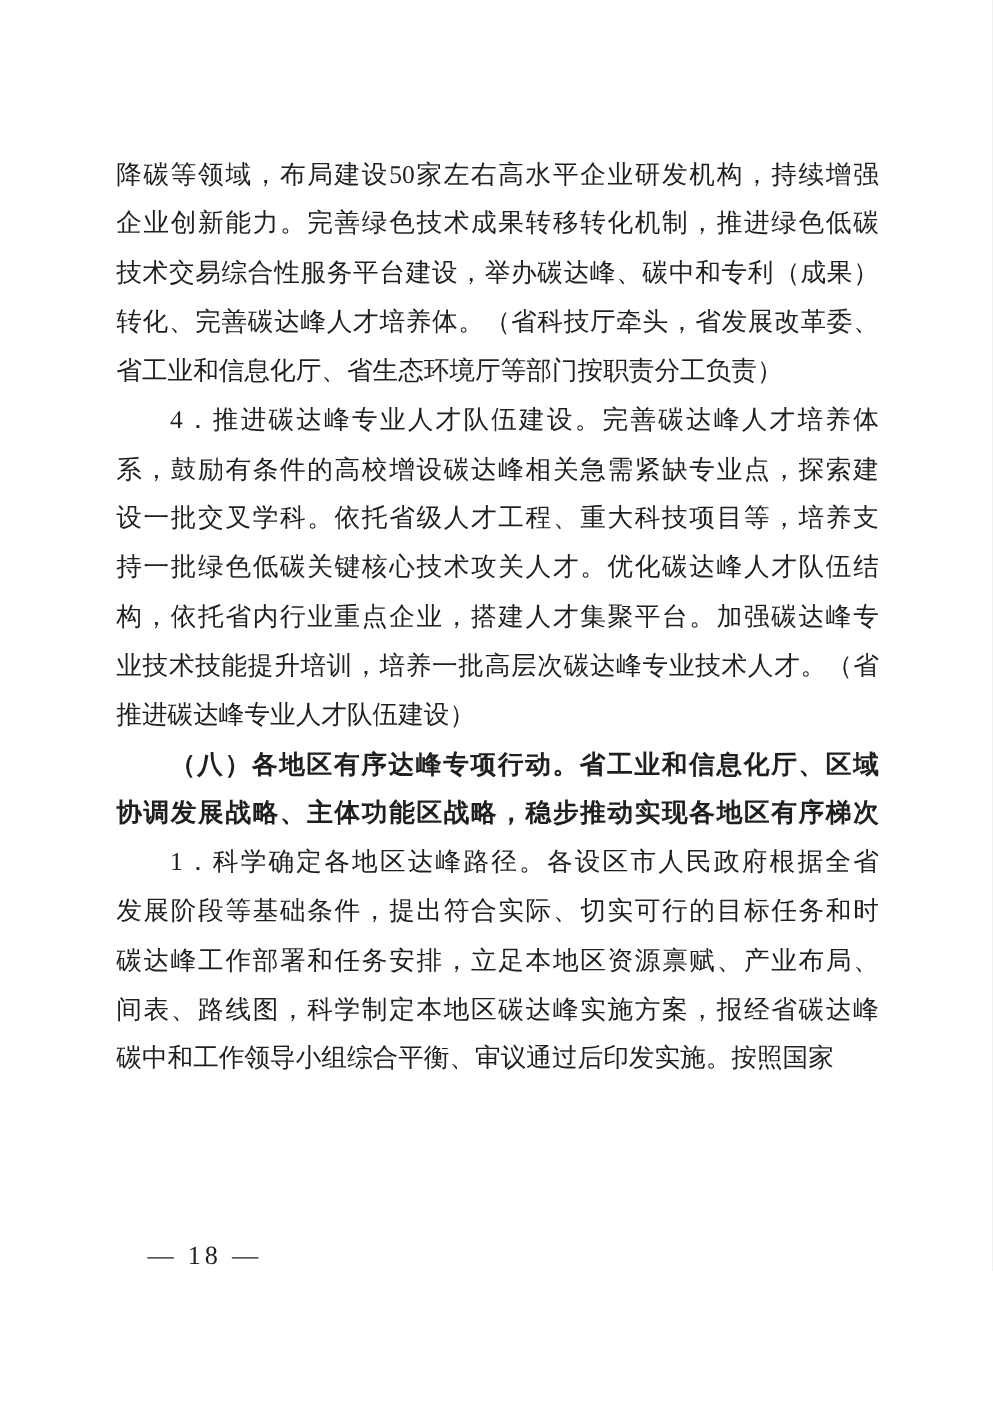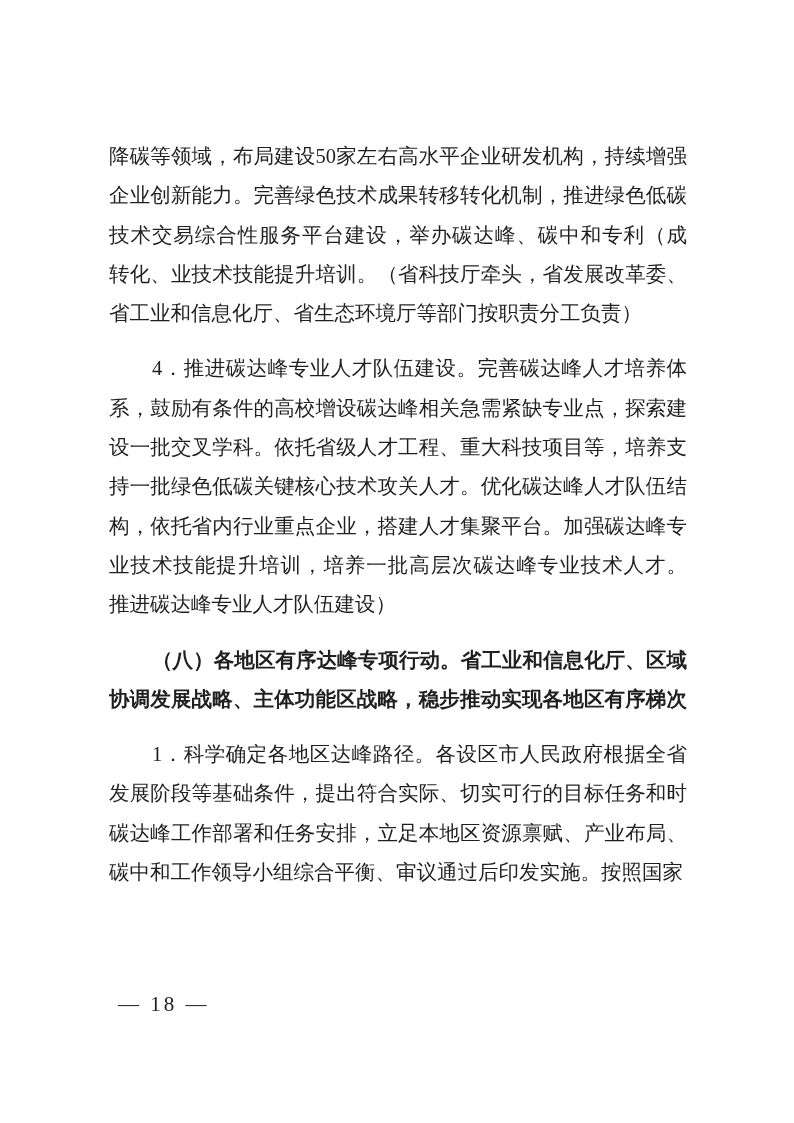--- a/index.html
+++ b/index.html
@@ -17,21 +17,21 @@
     font-family: "Liberation Serif", "DejaVu Serif", serif;
     color: #1f1f1f;
   }
   .doc-body {
     position: absolute;
     left: 93px;
     top: 121px;
     width: 610px;
   }
   .para {
-    margin: 16px;
+    margin: 0;
     padding: 0;
   }
   .para.bold .line {
     font-weight: bold;
   }
   .line {
     height: 39.3px;
     line-height: 39.3px;
     font-size: 20.5px;
     text-align: justify;
@@ -57,39 +57,40 @@
 </style>
 </head>
 <body>
 
 <div class="page">
   <div class="doc-body" id="doc-body">
       <div class="para">
         <div class="line">降碳等领域，布局建设50家左右高水平企业研发机构，持续增强</div>
         <div class="line">企业创新能力。完善绿色技术成果转移转化机制，推进绿色低碳</div>
         <div class="line">技术交易综合性服务平台建设，举办碳达峰、碳中和专利（成果）</div>
-        <div class="line">转化、业技术技能提升培训。（省科技厅牵头，省发展改革委、</div>
+        <div class="line">转化、完善碳达峰人才培养体。（省科技厅牵头，省发展改革委、</div>
         <div class="line last">省工业和信息化厅、省生态环境厅等部门按职责分工负责）</div>
       </div>
       <div class="para">
         <div class="line indent">4．推进碳达峰专业人才队伍建设。完善碳达峰人才培养体</div>
         <div class="line">系，鼓励有条件的高校增设碳达峰相关急需紧缺专业点，探索建</div>
         <div class="line">设一批交叉学科。依托省级人才工程、重大科技项目等，培养支</div>
         <div class="line">持一批绿色低碳关键核心技术攻关人才。优化碳达峰人才队伍结</div>
         <div class="line">构，依托省内行业重点企业，搭建人才集聚平台。加强碳达峰专</div>
         <div class="line">业技术技能提升培训，培养一批高层次碳达峰专业技术人才。（省</div>
         <div class="line last">推进碳达峰专业人才队伍建设）</div>
       </div>
       <div class="para bold">
         <div class="line indent">（八）各地区有序达峰专项行动。省工业和信息化厅、区域</div>
         <div class="line">协调发展战略、主体功能区战略，稳步推动实现各地区有序梯次</div>
       </div>
       <div class="para">
         <div class="line indent">1．科学确定各地区达峰路径。各设区市人民政府根据全省</div>
         <div class="line">发展阶段等基础条件，提出符合实际、切实可行的目标任务和时</div>
         <div class="line">碳达峰工作部署和任务安排，立足本地区资源禀赋、产业布局、</div>
+        <div class="line">间表、路线图，科学制定本地区碳达峰实施方案，报经省碳达峰</div>
         <div class="line last">碳中和工作领导小组综合平衡、审议通过后印发实施。按照国家</div>
       </div>
     </div>
   <div class="footer">
     <span>— 18 —</span>
   </div>
 </div>
 
 </body></html>

